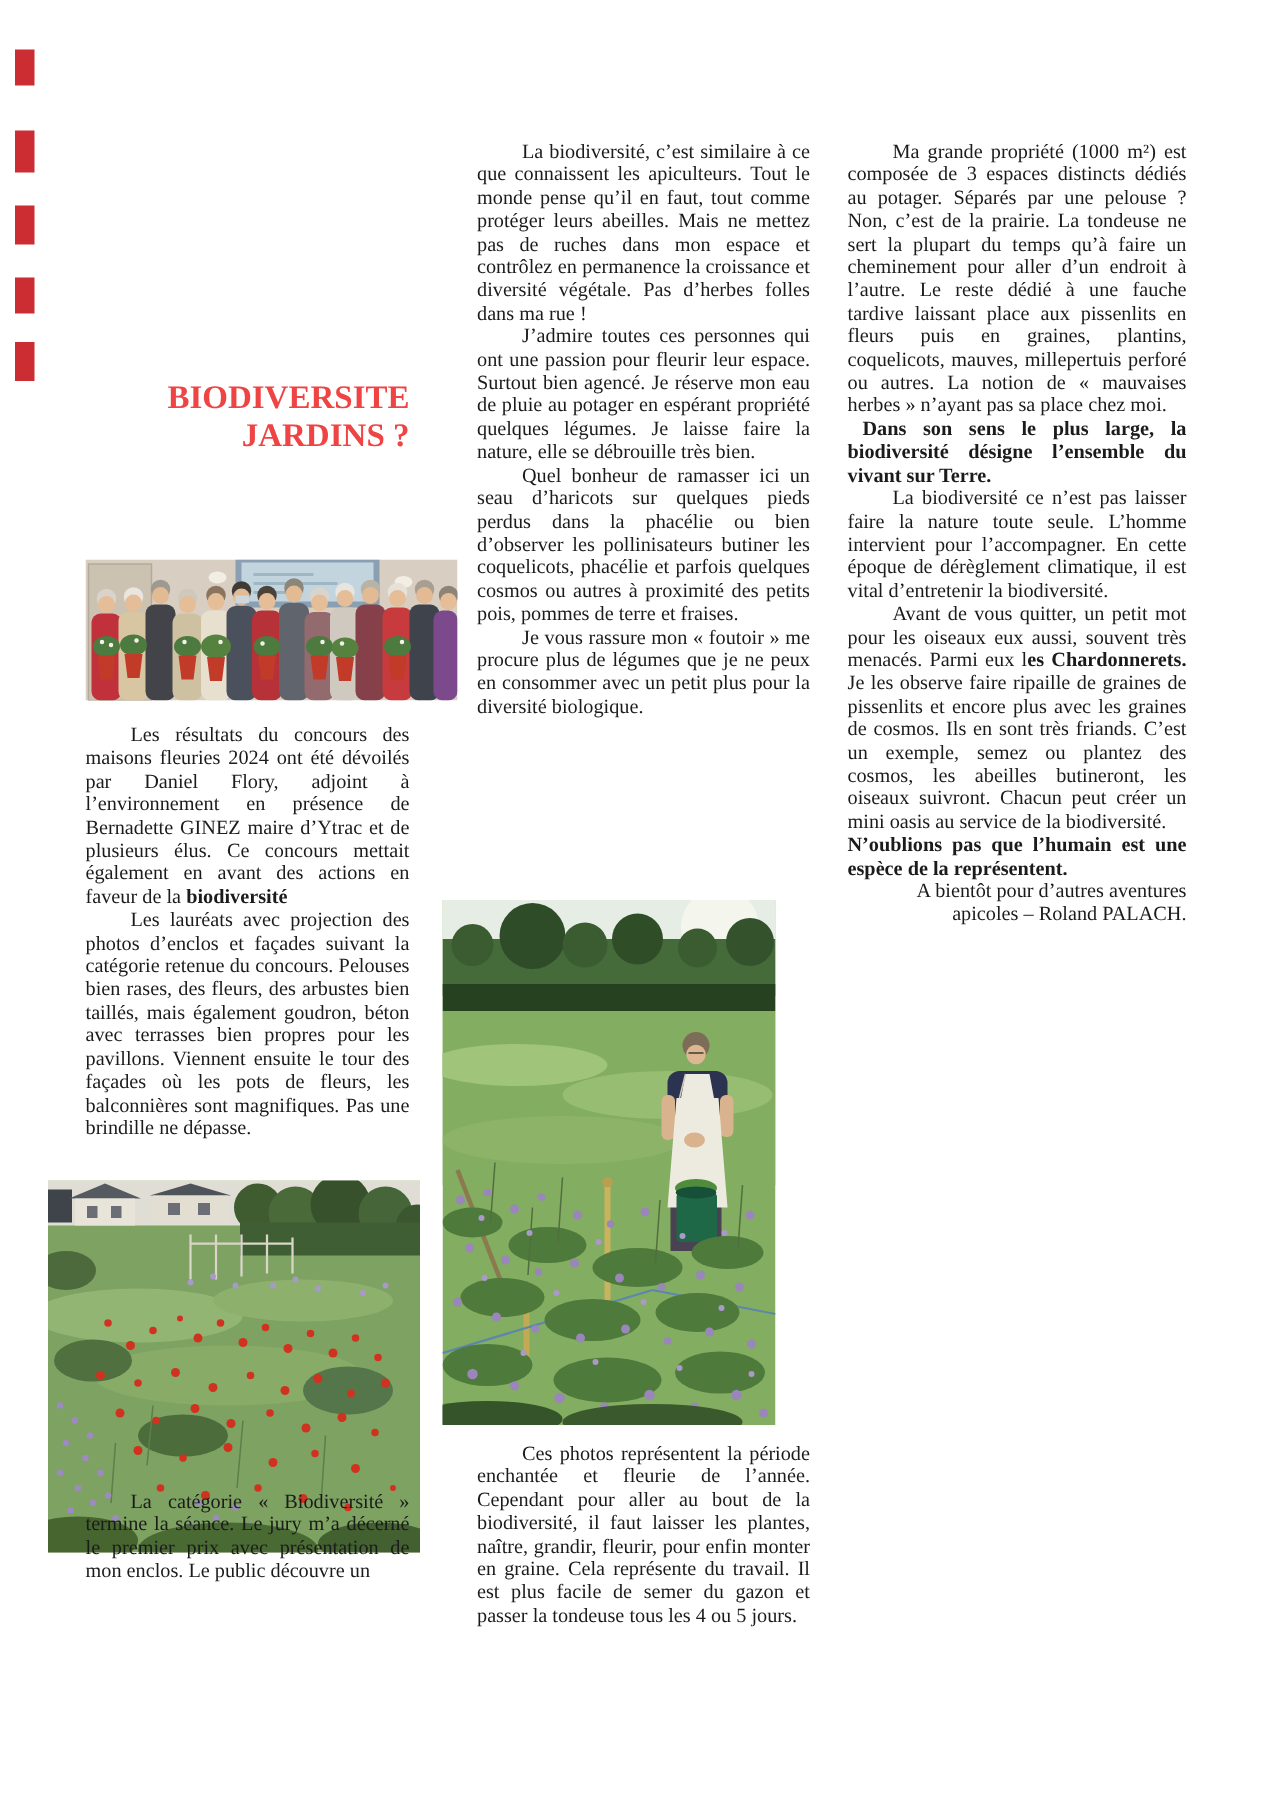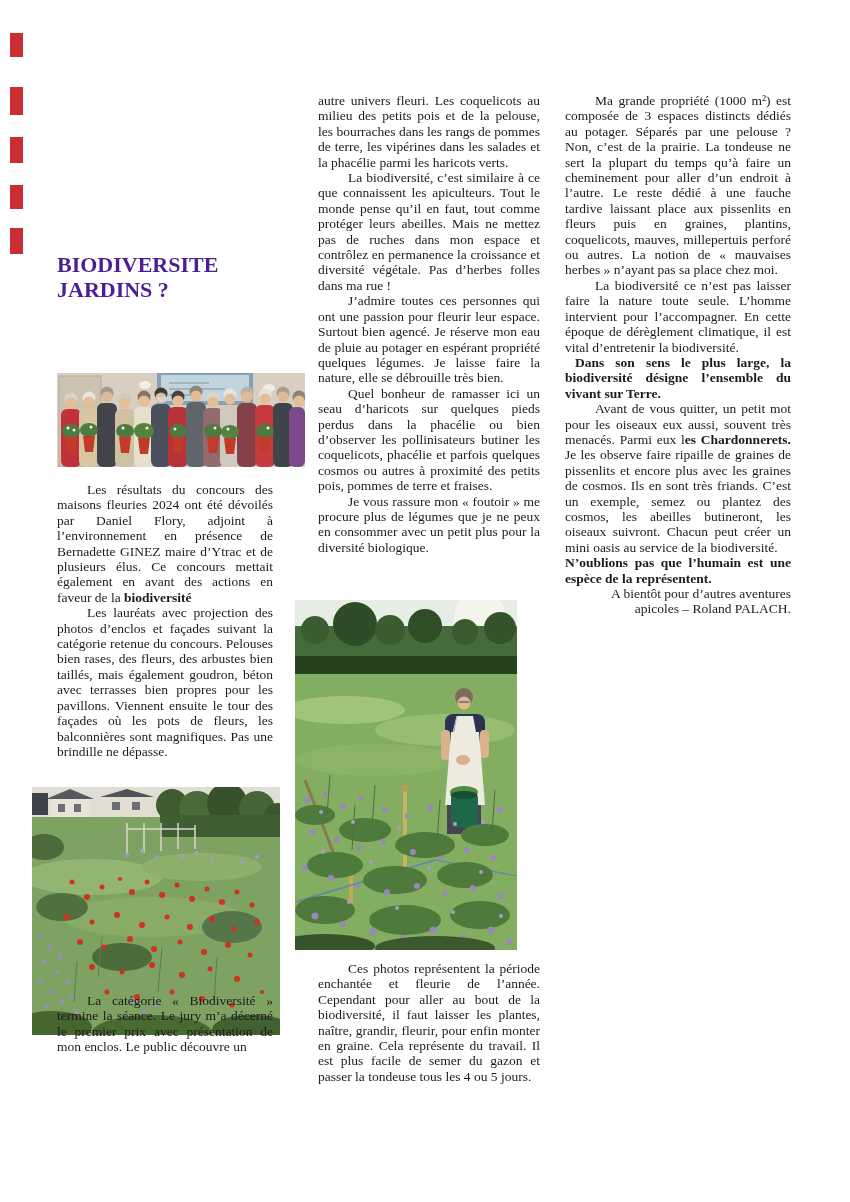--- a/index.html
+++ b/index.html
@@ -6,21 +6,21 @@
   .page{position:relative;width:850px;height:1202px;background:#fff;overflow:hidden;
         font-family:"Liberation Serif","DejaVu Serif",serif;color:#1b1b1b;}
   .abs{position:absolute;}
   .body-text{font-size:13.5px;line-height:15.4px;}
   .para{margin:0;text-align:justify;}
   .para.ind{text-indent:30px;}
   .para.smallind{text-indent:10px;}
   .para.left{text-align:right;}
   .b{font-weight:bold;}
   sup{font-size:0.62em;line-height:0;}
-  .title{font-weight:bold;font-size:22px;line-height:25px;color:#4c1d95;text-align:left;}
+  .title{font-weight:bold;font-size:22px;line-height:25px;color:#ef4444;text-align:right;}
   .subtitle{font-style:italic;font-size:13.5px;line-height:16px;text-align:justify;}
   .redmark{position:absolute;left:10px;width:13px;background:#cb2d33;}
   svg{display:block;}
 </style>
 </head>
 <body>
 
 <div class="page">
 
   <div class="redmark" style="top:33px;height:24px;"></div>
@@ -292,21 +292,20 @@
         <ellipse cx="120" cy="246" rx="60" ry="18" fill="#4a6a33"></ellipse>
         <ellipse cx="220" cy="242" rx="40" ry="14" fill="#426030"></ellipse>
     </svg>
   </div>
 
   <div class="abs body-text" style="left:57px;top:993px;width:216px;">
       <p class="para ind"><span>La catégorie « Biodiversité » termine la séance. Le jury m’a décerné le premier prix avec présentation de mon enclos. Le public découvre un</span></p>
     </div>
 
   <div class="abs body-text" style="left:318px;top:93px;width:222px;">
-      <p class="para"><span>autre univers fleuri. Les coquelicots au milieu des petits pois et de la pelouse, les bourraches dans les rangs de pommes de terre, les vipérines dans les salades et la phacélie parmi les haricots verts.</span></p>
       <p class="para ind"><span>La biodiversité, c’est similaire à ce que connaissent les apiculteurs. Tout le monde pense qu’il en faut, tout comme protéger leurs abeilles. Mais ne mettez pas de ruches dans mon espace et contrôlez en permanence la croissance et diversité végétale. Pas d’herbes folles dans ma rue !</span></p>
       <p class="para ind"><span>J’admire toutes ces personnes qui ont une passion pour fleurir leur espace. Surtout bien agencé. Je réserve mon eau de pluie au potager en espérant propriété quelques légumes. Je laisse faire la nature, elle se débrouille très bien.</span></p>
       <p class="para ind"><span>Quel bonheur de ramasser ici un seau d’haricots sur quelques pieds perdus dans la phacélie ou bien d’observer les pollinisateurs butiner les coquelicots, phacélie et parfois quelques cosmos ou autres à proximité des petits pois, pommes de terre et fraises.</span></p>
       <p class="para ind"><span>Je vous rassure mon « foutoir » me procure plus de légumes que je ne peux en consommer avec un petit plus pour la diversité biologique.</span></p>
     </div>
 
   <div class="abs" style="left:295px;top:600px;width:222px;height:350px;">
     <svg width="222" height="350" viewBox="0 0 222 350">
       <rect width="222" height="350" fill="#83ad60"></rect>
       <rect x="0" y="0" width="222" height="60" fill="#e6ede4"></rect>
@@ -420,20 +419,20 @@
         <ellipse cx="140" cy="348" rx="60" ry="12" fill="#3a5a2d"></ellipse>
     </svg>
   </div>
 
   <div class="abs body-text" style="left:318px;top:961px;width:222px;">
       <p class="para ind"><span>Ces photos représentent la période enchantée et fleurie de l’année. Cependant pour aller au bout de la biodiversité, il faut laisser les plantes, naître, grandir, fleurir, pour enfin monter en graine. Cela représente du travail. Il est plus facile de semer du gazon et passer la tondeuse tous les 4 ou 5 jours.</span></p>
     </div>
 
   <div class="abs body-text" style="left:565px;top:93px;width:226px;">
       <p class="para ind"><span>Ma grande propriété (1000 m²) est composée de 3 espaces distincts dédiés au potager. Séparés par une pelouse ? Non, c’est de la prairie. La tondeuse ne sert la plupart du temps qu’à faire un cheminement pour aller d’un endroit à l’autre. Le reste dédié à une fauche tardive laissant place aux pissenlits en fleurs puis en graines, plantins, coquelicots, mauves, millepertuis perforé ou autres. La notion de « mauvaises herbes » n’ayant pas sa place chez moi.</span></p>
+      <p class="para smallind"><span class="b">Dans son sens le plus large, la biodiversité désigne l’ensemble du vivant sur Terre.</span></p>
       <p class="para ind"><span>La biodiversité ce n’est pas laisser faire la nature toute seule. L’homme intervient pour l’accompagner. En cette époque de dérèglement climatique, il est vital d’entretenir la biodiversité.</span></p>
-      <p class="para smallind"><span class="b">Dans son sens le plus large, la biodiversité désigne l’ensemble du vivant sur Terre.</span></p>
       <p class="para ind"><span>Avant de vous quitter, un petit mot pour les oiseaux eux aussi, souvent très menacés. Parmi eux l</span><span class="b">es Chardonnerets.</span><span> Je les observe faire ripaille de graines de pissenlits et encore plus avec les graines de cosmos. Ils en sont très friands. C’est un exemple, semez ou plantez des cosmos, les abeilles butineront, les oiseaux suivront. Chacun peut créer un mini oasis au service de la biodiversité.</span></p>
       <p class="para"><span class="b">N’oublions pas que l’humain est une espèce de la représentent.</span></p>
       <p class="para left"><span>A bientôt pour d’autres aventures apicoles – Roland PALACH.</span></p>
     </div>
 
 </div>
 
 </body></html>

